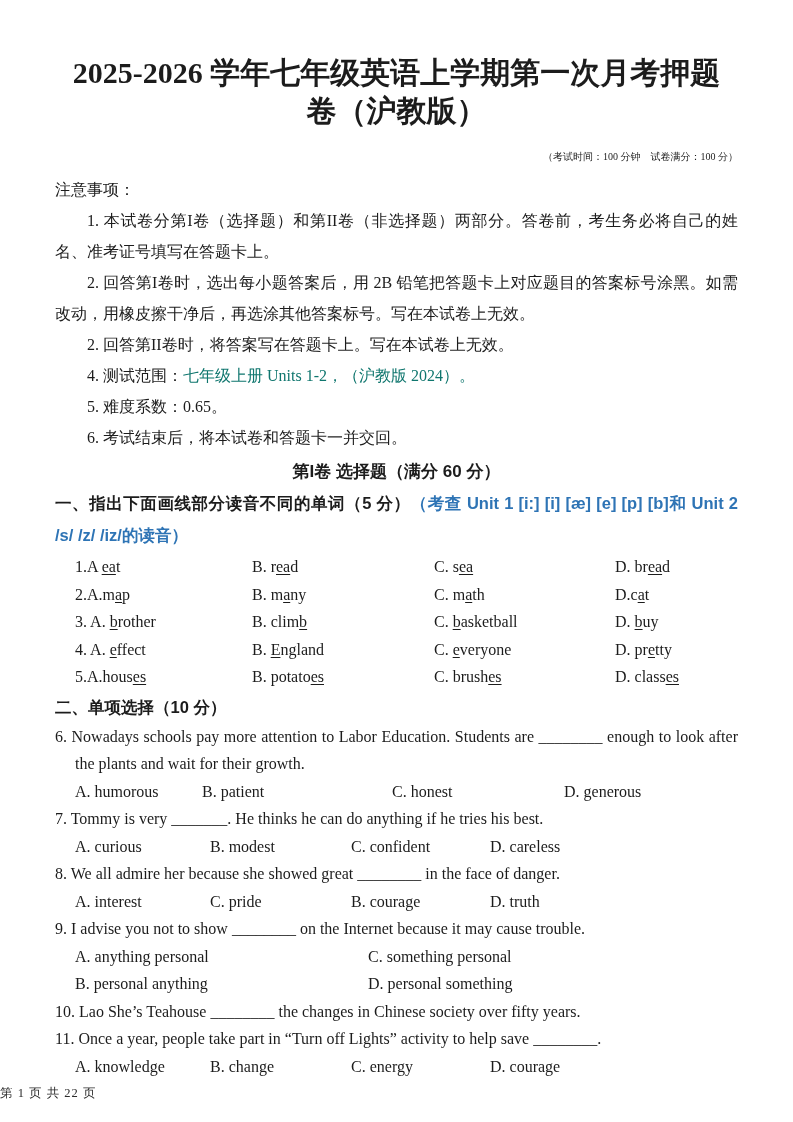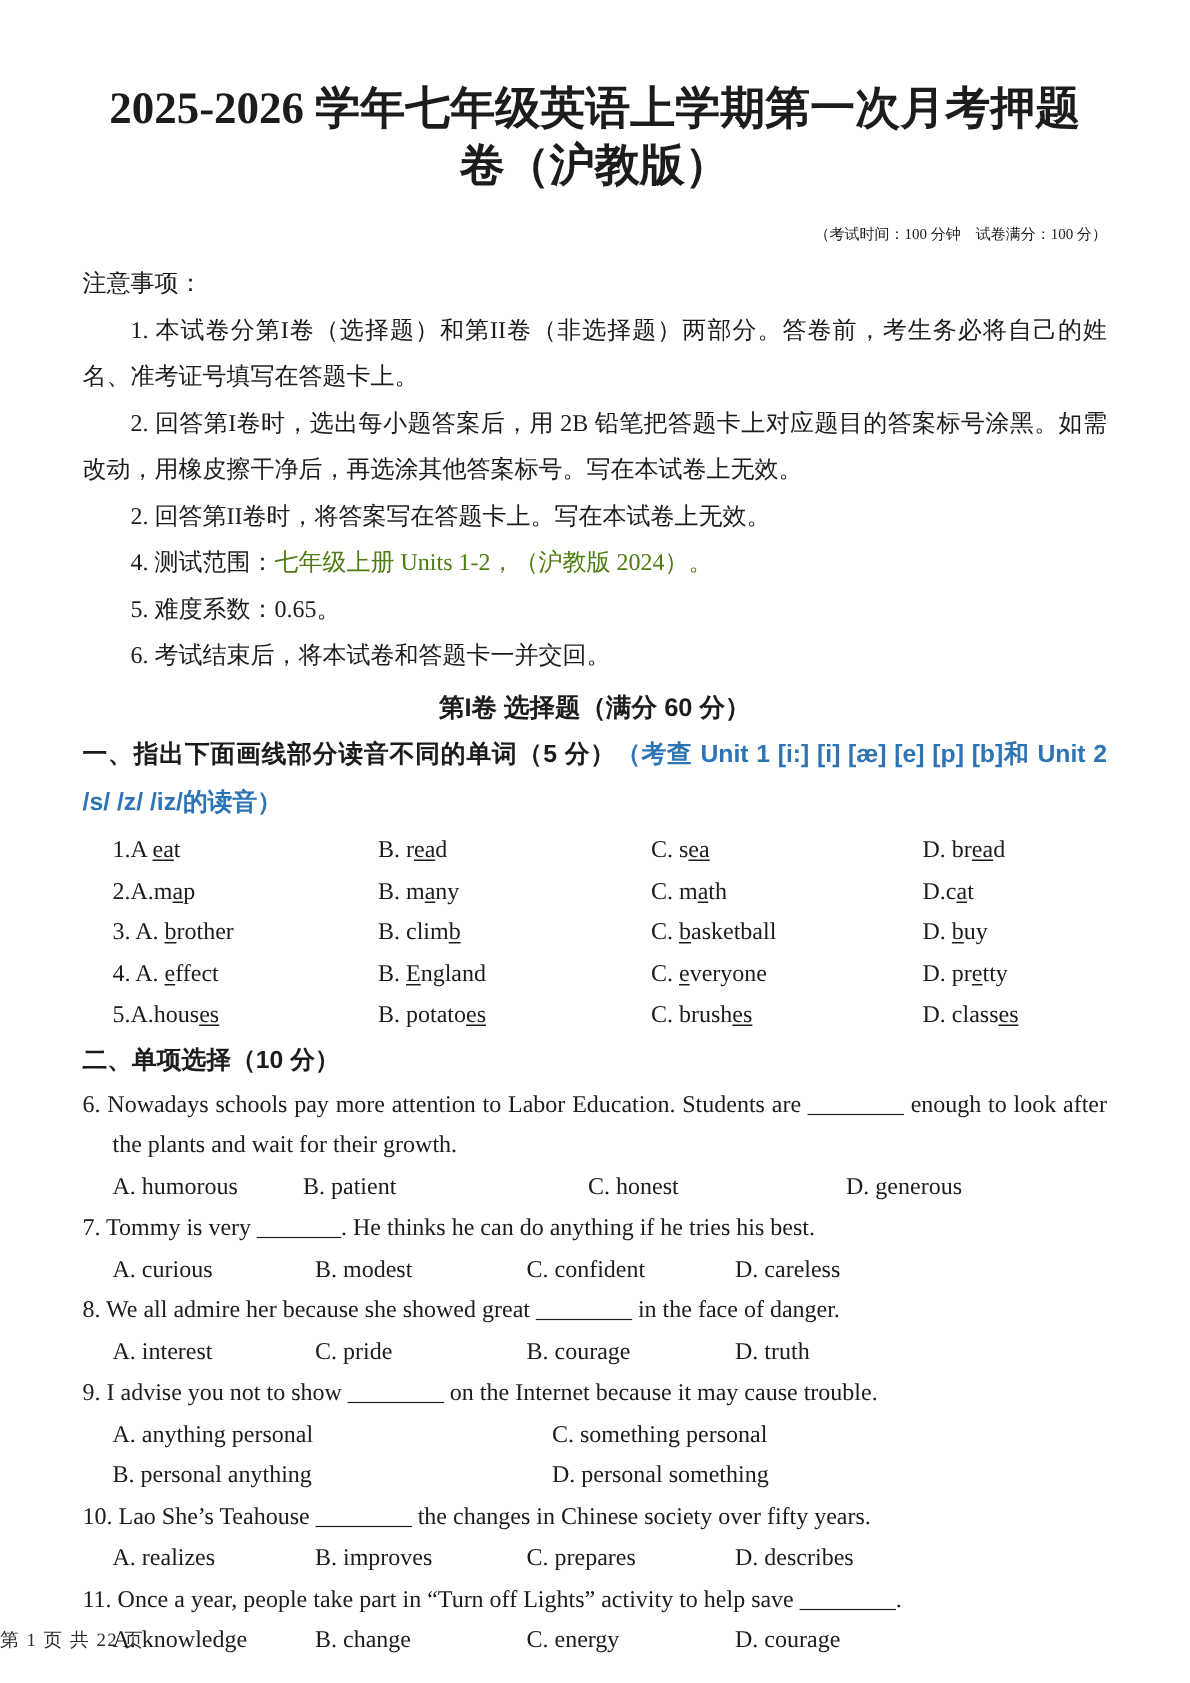--- a/index.html
+++ b/index.html
@@ -24,21 +24,21 @@
     text-align: right;
     font-size: 10px;
     line-height: 22px;
     margin: 12px 0 6px 0;
   }
 
   .notice { font-size: 16px; line-height: 31px; }
   .notice p { margin: 0; text-align: justify; }
   .notice .n-head { text-indent: 0; }
   .notice .n-item { text-indent: 2em; }
-  .red { color: #4d7c0f; }
+  .red { color: #0f766e; }
 
   .part-head {
     text-align: center;
     font-weight: bold;
     font-size: 17px;
     line-height: 31px;
     margin: 3px 0 0 0;
     font-family: "Liberation Sans", "DejaVu Sans", sans-serif;
   }
 
@@ -182,26 +182,20 @@
         <p class="stem">9. I advise you not to show ________ on the Internet because it may cause trouble.</p>
         <div class="opts grid2">
           <span>A. anything personal</span>
           <span>C. something personal</span>
           <span>B. personal anything</span>
           <span>D. personal something</span>
         </div>
       </div>
       <div class="question">
         <p class="stem">10. Lao She’s Teahouse ________ the changes in Chinese society over fifty years.</p>
-        <div class="opts std">
-          <span>A. realizes</span>
-          <span>B. improves</span>
-          <span>C. prepares</span>
-          <span>D. describes</span>
-        </div>
       </div>
       <div class="question">
         <p class="stem">11. Once a year, people take part in “Turn off Lights” activity to help save ________.</p>
         <div class="opts std">
           <span>A. knowledge</span>
           <span>B. change</span>
           <span>C. energy</span>
           <span>D. courage</span>
         </div>
       </div>

